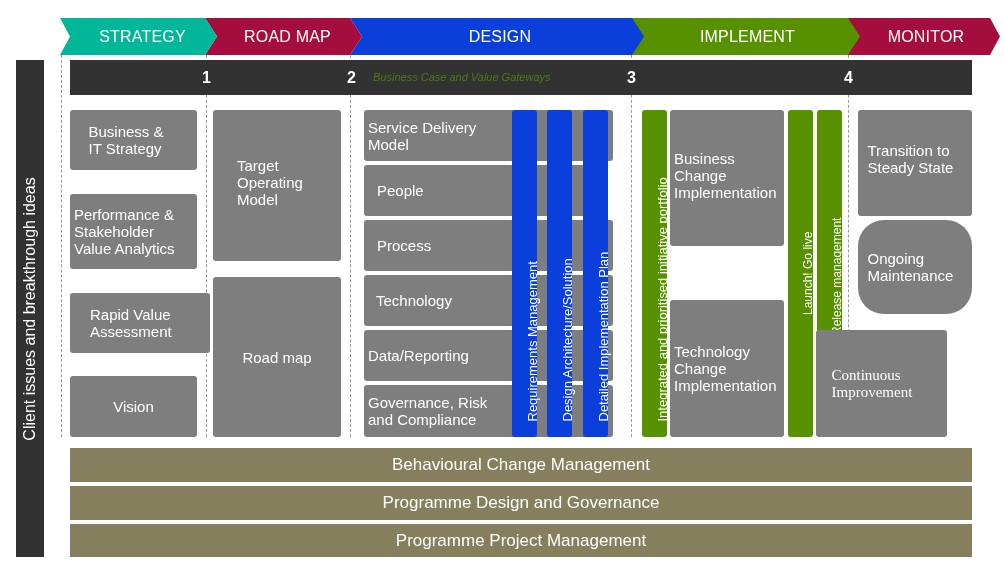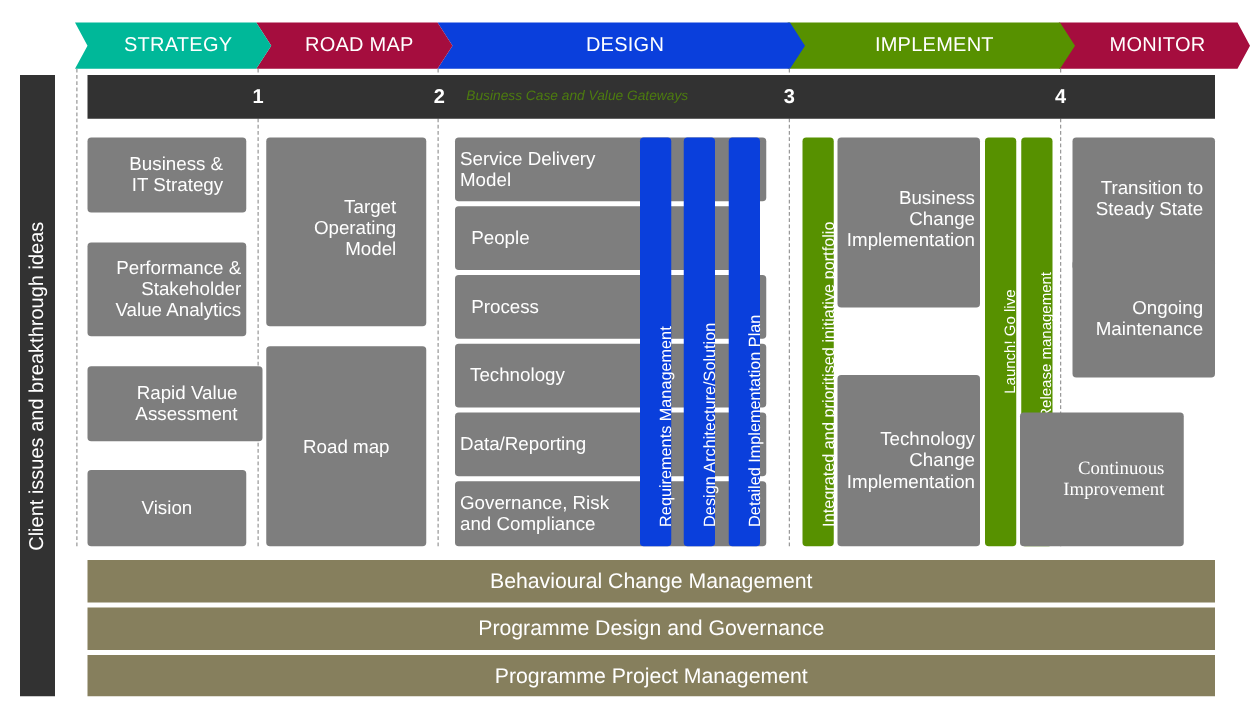--- a/index.html
+++ b/index.html
@@ -2,21 +2,21 @@
 <html><head>
 <meta charset="utf-8">
 <style>
   html,body{margin:0;padding:0;background:#fff;}
   body{width:1005px;height:572px;position:relative;overflow:hidden;font-family:"Liberation Sans",sans-serif;}
   .abs{position:absolute;box-sizing:border-box;}
   .chev{position:absolute;top:18px;height:37px;color:#fff;font-size:16px;display:flex;align-items:center;justify-content:center;letter-spacing:0.2px;}
   .chev span{position:relative;z-index:2;}
   .dash{position:absolute;width:0;border-left:1px dashed #9a9a9a;}
   .darkbar{background:#323232;color:#fff;}
-  .gbox{position:absolute;background:#7e7e7e;border-radius:3px;color:#fff;font-size:15px;line-height:17px;display:flex;align-items:center;justify-content:center;text-align:right;box-sizing:border-box;padding:0 4px;}
+  .gbox{position:absolute;background:#7e7e7e;border-radius:3px;color:#fff;font-size:15px;line-height:17px;display:flex;align-items:center;justify-content:center;text-align:left;box-sizing:border-box;padding:0 4px;}
   .drow{justify-content:flex-start;text-align:left;padding-left:4px;}
   .vbar{position:absolute;border-radius:3px;color:#fff;font-size:13px;}
   .vbar .vt{position:absolute;left:50%;bottom:8px;transform-origin:left center;transform:rotate(-90deg) translateY(50%);white-space:nowrap;}
   .blue{background:#0a3fdc;}
   .green{background:#579100;}
   .olive{position:absolute;left:70px;width:902px;height:34px;background:#867f5d;color:#fff;font-size:17px;display:flex;align-items:center;justify-content:center;}
   .num{position:absolute;top:60px;height:35px;line-height:35px;color:#fff;font-weight:bold;font-size:16px;}
 </style>
 </head>
 <body>
@@ -122,21 +122,21 @@
 <div class="vbar green" style="left:788px;top:110px;width:25px;height:327px;">
     <span class="vt" style="bottom:115px;font-size:12px;">Launch! Go live</span>
   </div>
 <div class="vbar green" style="left:817px;top:110px;width:25px;height:327px;">
     <span class="vt" style="bottom:95px;font-size:12px;">Release management</span>
   </div>
 
 <div class="gbox" style="left:858px;top:110px;width:114px;height:106px;align-items:flex-start;padding-top:32px;">
     <span style="width:95px;display:block;">Transition to Steady State</span>
   </div>
-<div class="gbox" style="left:858px;top:208px;width:114px;height:94px;">
+<div class="gbox" style="left:858px;top:220px;width:114px;height:94px;border-radius:26px;">
     <span style="width:95px;display:block;">Ongoing Maintenance</span>
   </div>
 <div class="gbox" style="left:816px;top:330px;width:131px;height:107px;font-family:Liberation Serif, serif;">
     <span style="width:100px;display:block;">Continuous Improvement</span>
   </div>
 
 <div class="olive" style="top:448px;">
     <span>Behavioural Change Management</span>
   </div>
 <div class="olive" style="top:486px;">

